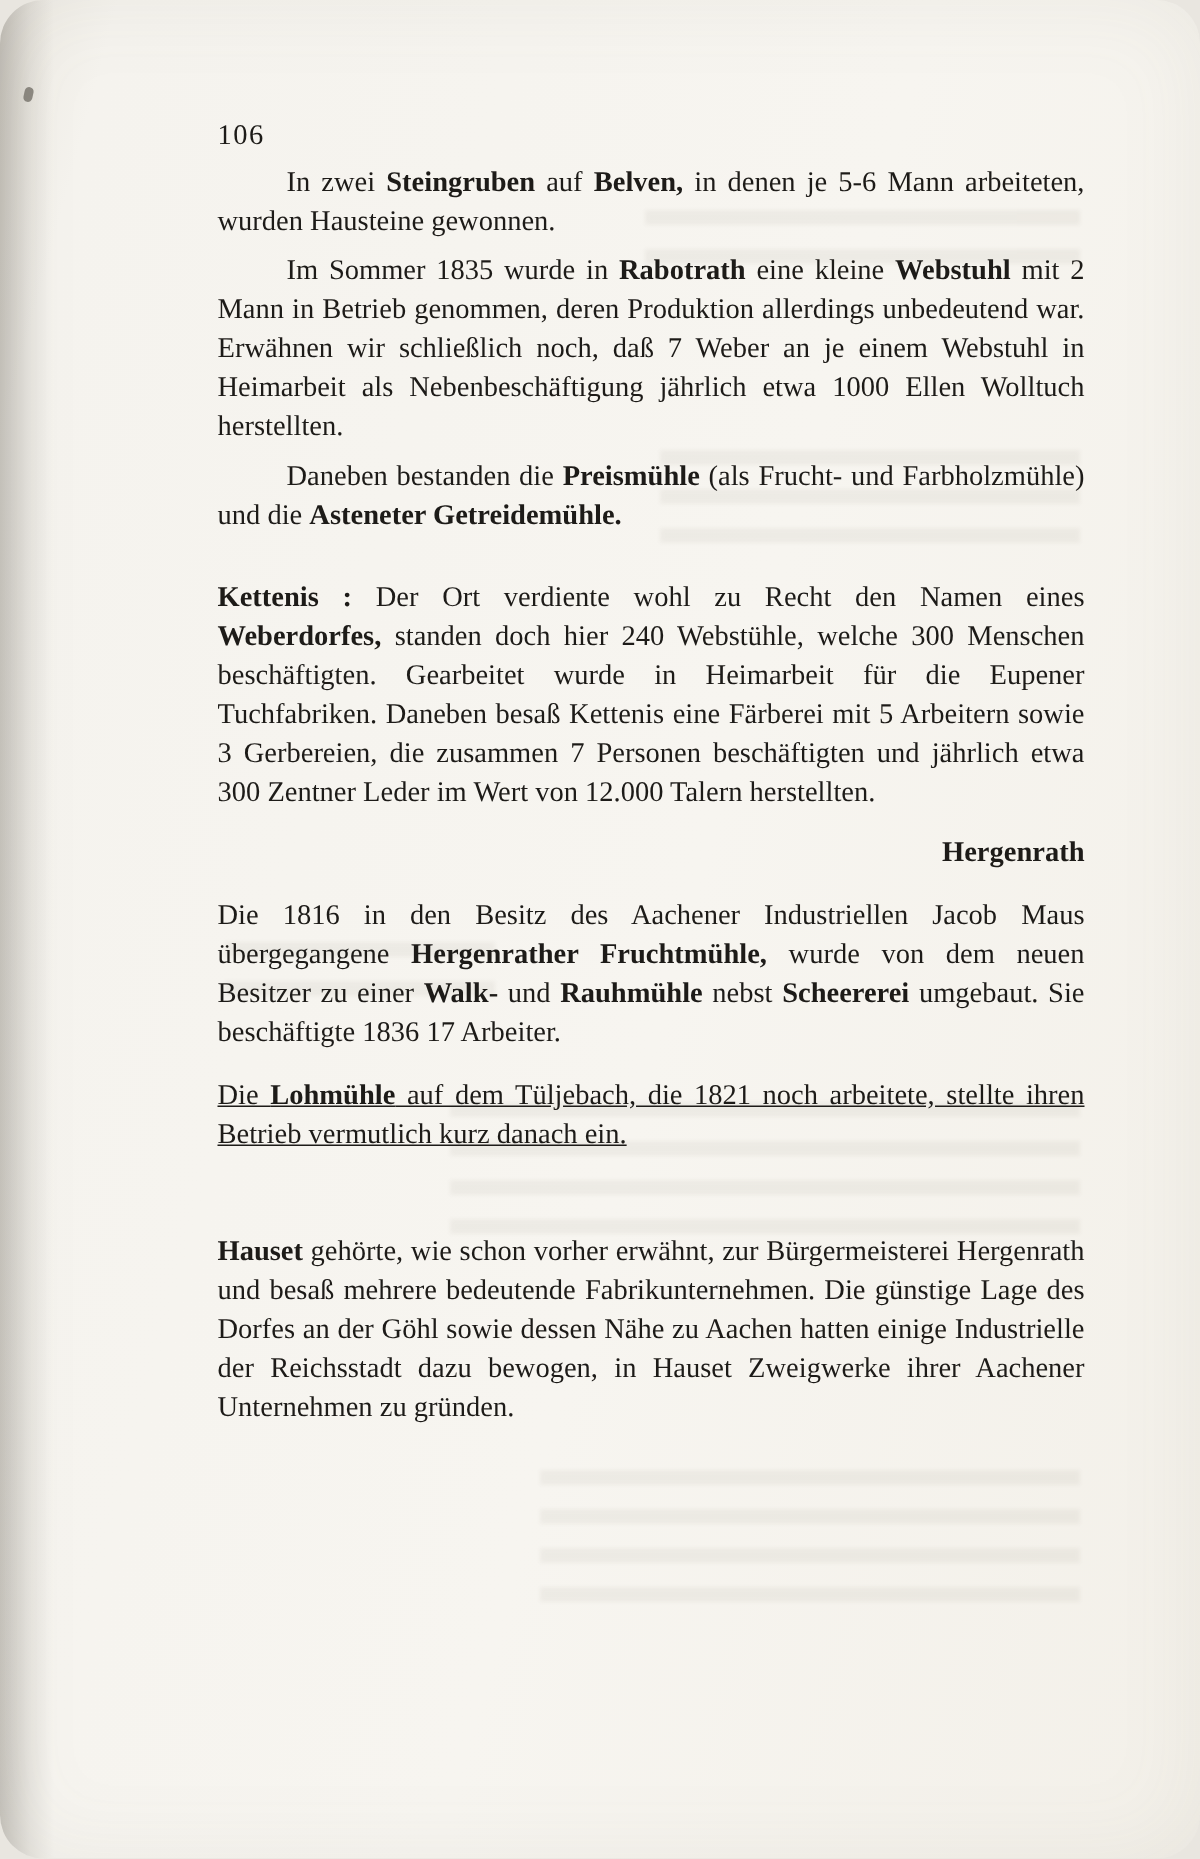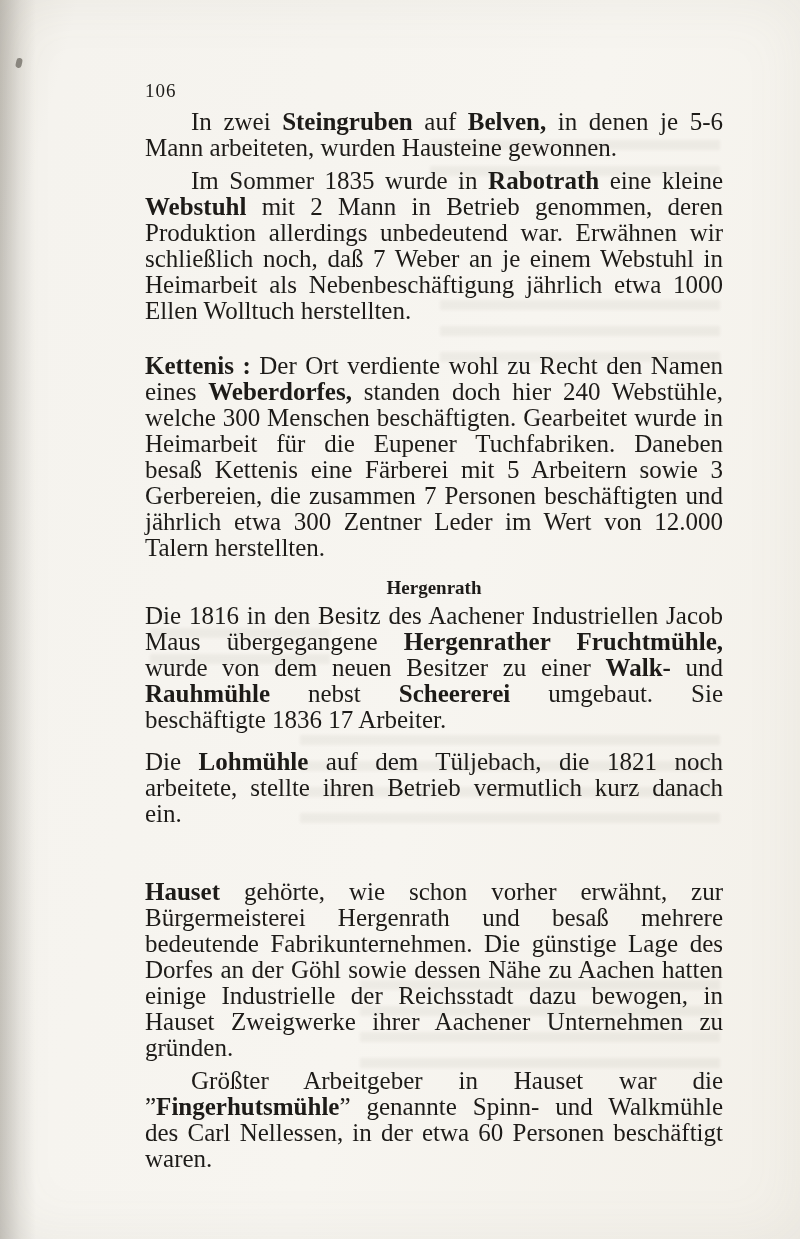--- a/index.html
+++ b/index.html
@@ -9,20 +9,21 @@
   }
   .page {
     position: relative;
     width: 800px;
     height: 1239px;
     overflow: hidden;
     background: linear-gradient(105deg, #edeae3 0%, #f5f3ee 7%, #f7f5f0 55%, #f3f0e9 100%);
     font-family: "Liberation Serif", "DejaVu Serif", serif;
     color: #1d1b18;
     box-shadow: inset 0 0 60px rgba(120,112,98,0.08);
+    border-radius: 29px;
   }
   .binding {
     position: absolute;
     left: 0; top: 0; bottom: 0;
     width: 36px;
     background: linear-gradient(90deg, rgba(92,86,76,0.30), rgba(92,86,76,0.10) 55%, rgba(92,86,76,0));
     pointer-events: none;
   }
   .speck {
     position: absolute;
@@ -51,55 +52,55 @@
     top: 80px;
     width: 578px;
   }
   .pagenum {
     font-size: 19px;
     letter-spacing: 1px;
     margin: 0 0 6px 0;
   }
   p.block {
     margin: 7px 0;
-    font-size: 25px;
+    font-size: 19px;
     line-height: 26px;
     text-align: justify;
   }
   p.indent { text-indent: 46px; }
   p.sp-section { margin-top: 29px; }
-  p.sp-tight   { margin-top: 2px; }
-  p.sp-none    { margin-top: 16px; }
+  p.sp-tight   { margin-top: 16px; }
+  p.sp-none    { margin-top: 16px; text-decoration: underline; }
   p.sp-large   { margin-top: 52px; }
   p.heading {
     margin: 14px 0 0 0;
     font-size: 19px;
     line-height: 26px;
     font-weight: 700;
-    text-align: center;
+    text-align: right;
   }
   .b { font-weight: 700; }
 </style>
 </head>
 <body>
 
 <div class="page">
   <div class="binding"></div>
   <div class="speck"></div>
   <div class="ghost g1"></div>
   <div class="ghost g2"></div>
   <div class="ghost g3"></div>
   <div class="ghost g4"></div>
   <div class="ghost g5"></div>
 
   <div class="content">
     <div class="pagenum">106</div>
 
   <p class="block indent"><span>In zwei </span><span class="b">Steingruben</span><span> auf </span><span class="b">Belven,</span><span> in denen je 5-6 Mann arbeiteten, wurden Hausteine gewonnen.</span></p>
       <p class="block indent"><span>Im Sommer 1835 wurde in </span><span class="b">Rabotrath</span><span> eine kleine </span><span class="b">Webstuhl</span><span> mit 2 Mann in Betrieb genommen, deren Produktion allerdings unbedeutend war. Erwähnen wir schließlich noch, daß 7 Weber an je einem Webstuhl in Heimarbeit als Nebenbeschäftigung jährlich etwa 1000 Ellen Wolltuch herstellten.</span></p>
+      <p class="block indent"><span>Daneben bestanden die </span><span class="b">Preismühle</span><span> (als Frucht- und Farbholzmühle) und die </span><span class="b">Asteneter Getreidemühle.</span></p>
       <p class="block sp-section"><span class="b">Kettenis :</span><span> Der Ort verdiente wohl zu Recht den Namen eines </span><span class="b">Weberdorfes,</span><span> standen doch hier 240 Webstühle, welche 300 Menschen beschäftigten. Gearbeitet wurde in Heimarbeit für die Eupener Tuchfabriken. Daneben besaß Kettenis eine Färberei mit 5 Arbeitern sowie 3 Gerbereien, die zusammen 7 Personen beschäftigten und jährlich etwa 300 Zentner Leder im Wert von 12.000 Talern herstellten.</span></p>
       <p class="block heading sp-section"><span class="b">Hergenrath</span></p>
       <p class="block sp-tight"><span>Die 1816 in den Besitz des Aachener Industriellen Jacob Maus übergegangene </span><span class="b">Hergenrather Fruchtmühle,</span><span> wurde von dem neuen Besitzer zu einer </span><span class="b">Walk-</span><span> und </span><span class="b">Rauhmühle</span><span> nebst </span><span class="b">Scheererei</span><span> umgebaut. Sie beschäftigte 1836 17 Arbeiter.</span></p>
       <p class="block sp-none"><span>Die </span><span class="b">Lohmühle</span><span> auf dem Tüljebach, die 1821 noch arbeitete, stellte ihren Betrieb vermutlich kurz danach ein.</span></p>
       <p class="block sp-large"><span class="b">Hauset</span><span> gehörte, wie schon vorher erwähnt, zur Bürgermeisterei Hergenrath und besaß mehrere bedeutende Fabrikunternehmen. Die günstige Lage des Dorfes an der Göhl sowie dessen Nähe zu Aachen hatten einige Industrielle der Reichsstadt dazu bewogen, in Hauset Zweigwerke ihrer Aachener Unternehmen zu gründen.</span></p>
-      <p class="block indent"><span>Größter Arbeitgeber in Hauset war die ”</span><span class="b">Fingerhutsmühle</span><span>” genannte Spinn- und Walkmühle des Carl Nellessen, in der etwa 60 Personen beschäftigt waren.</span></p>
     </div>
 </div>
 
 </body></html>

